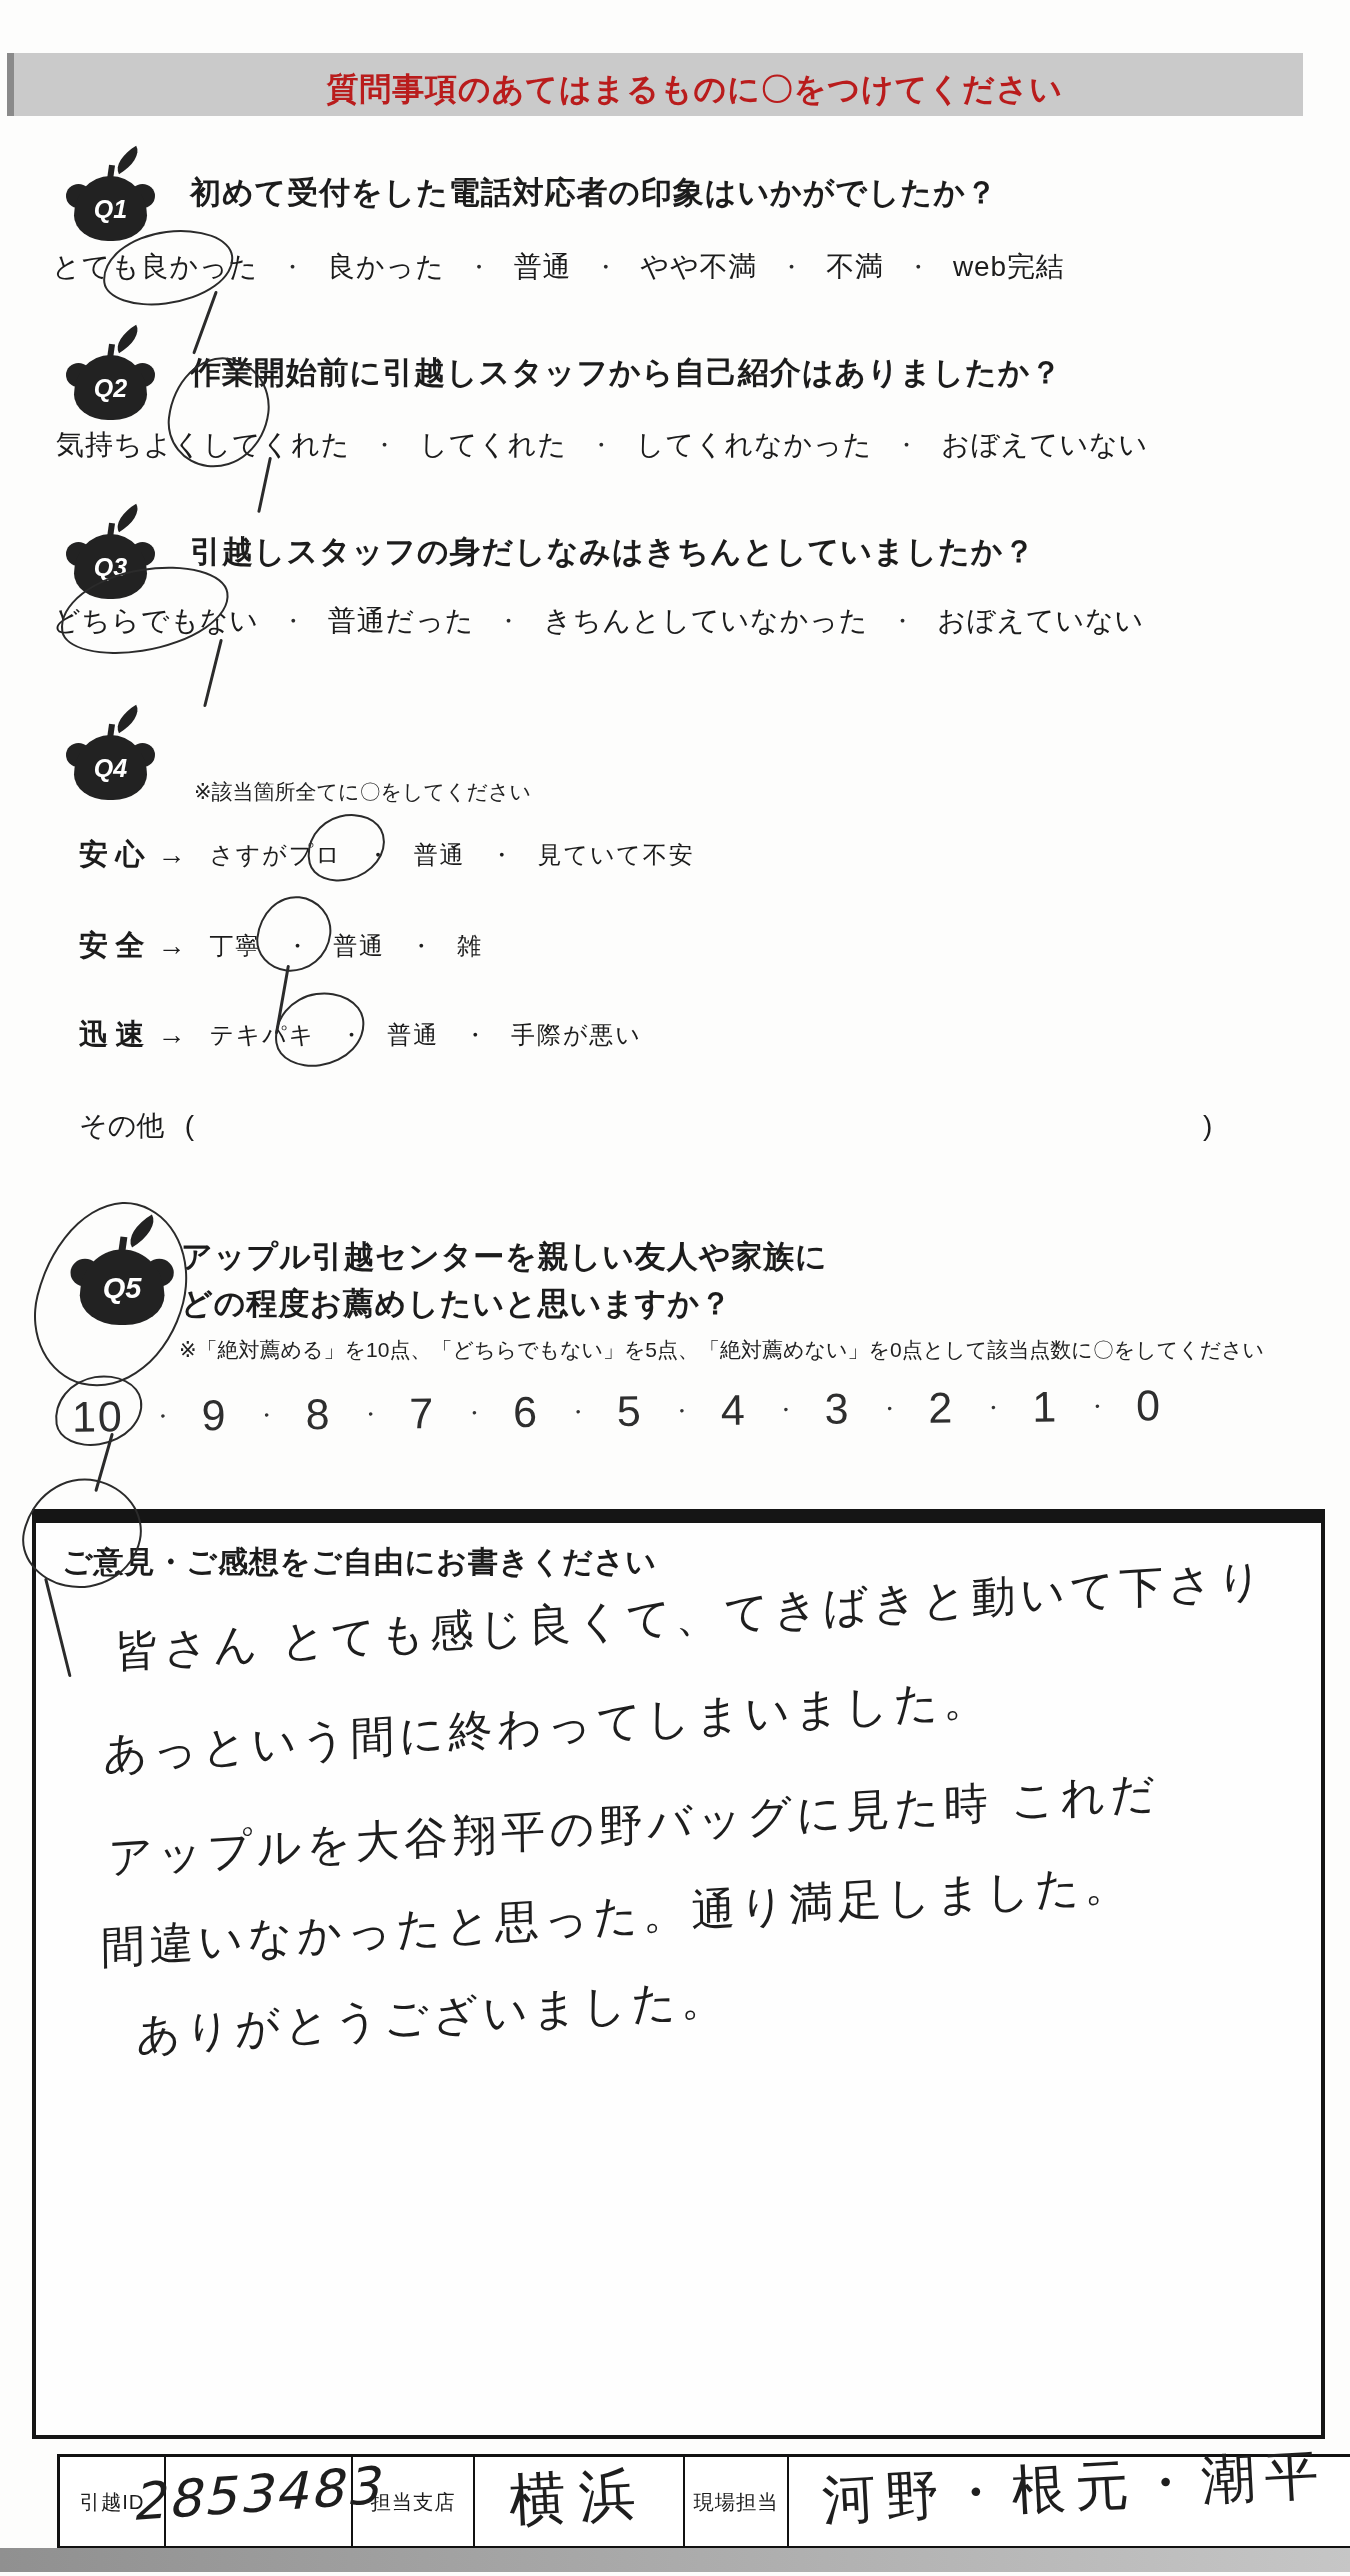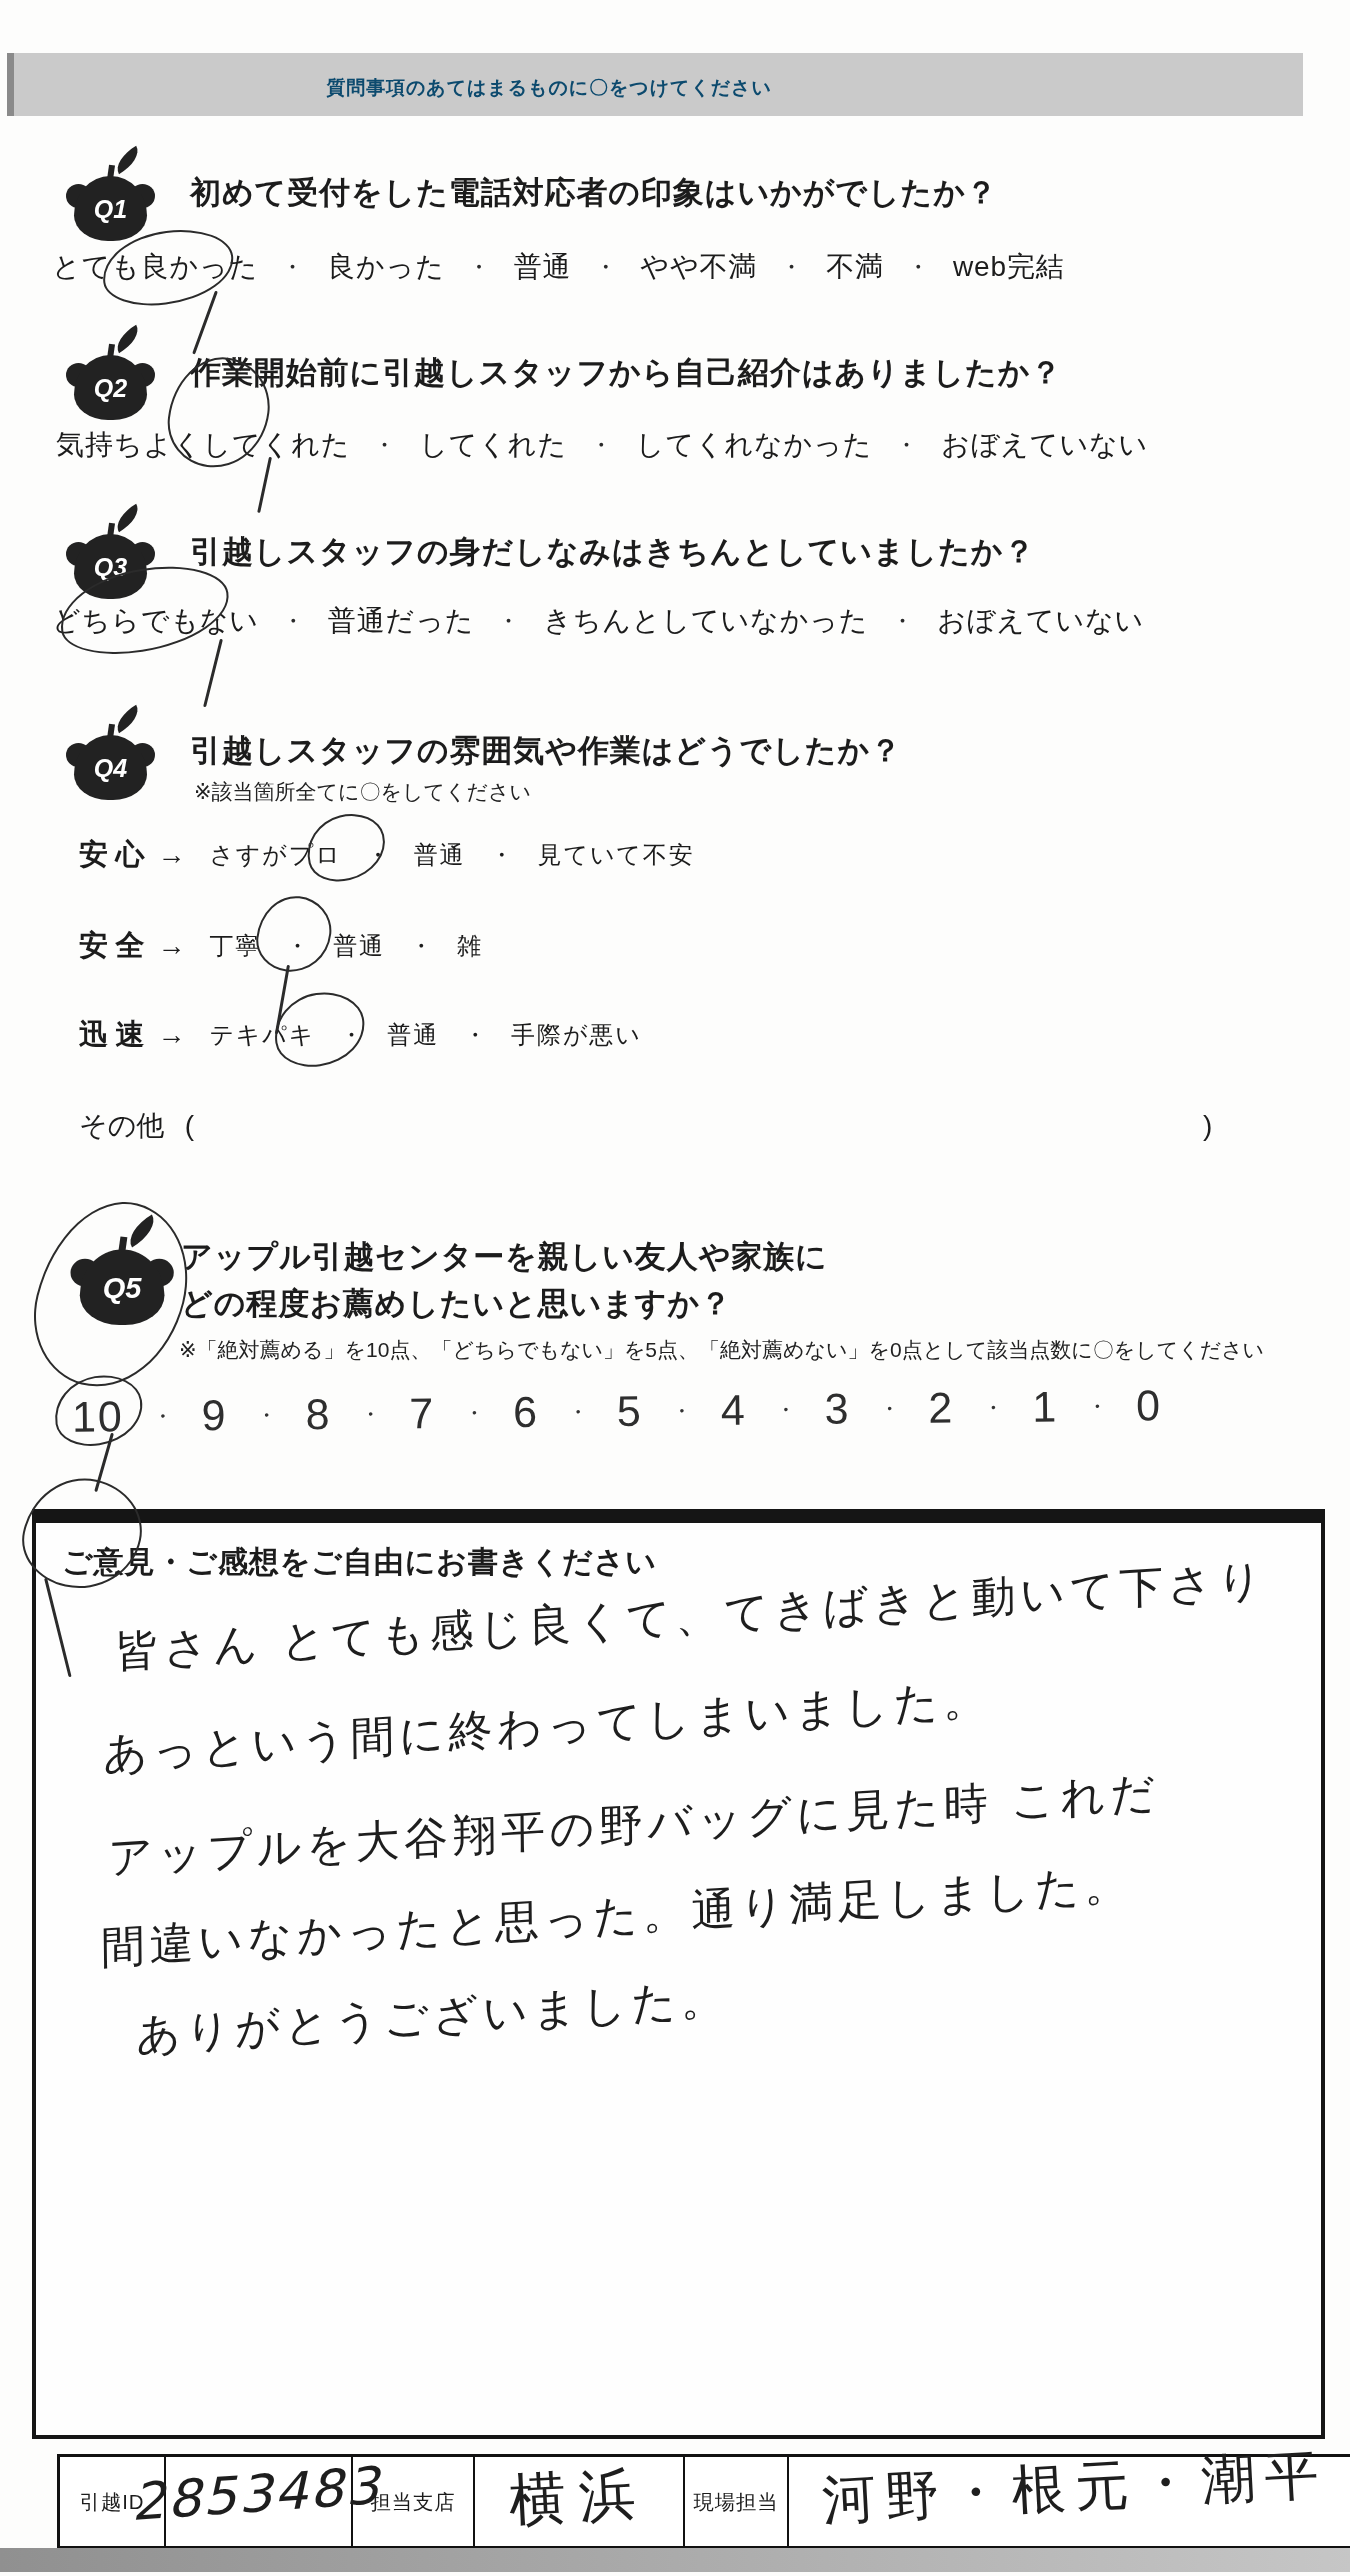--- a/index.html
+++ b/index.html
@@ -5,21 +5,21 @@
   html,body{margin:0;padding:0;background:#e9e9e9;}
   .page{
     position:relative;width:1351px;height:2576px;margin:0 auto;
     background:#fdfdfc;overflow:hidden;
     font-family:"Liberation Sans","DejaVu Sans",sans-serif;
     color:#1c1c1c;
   }
   
   .header-bar{position:absolute;left:7.4px;top:53px;width:1296px;height:63px;background:#cacaca;}
   .header-bar::before{content:"";position:absolute;left:0;top:0;width:6.5px;height:100%;background:#8a8a8a;}
-  .header-title{position:absolute;left:319px;top:22px;font-size:19px;font-weight:bold;letter-spacing:0.9px;color:#0c4a6e;}
+  .header-title{position:absolute;left:319px;top:15px;font-size:32px;font-weight:bold;letter-spacing:0.9px;color:#b91c1c;}
   
   .q-badge{position:absolute;width:83px;height:87px;}
   .q-badge .ear{position:absolute;width:25px;height:24px;border-radius:50%;background:#222;top:30px;}
   .q-badge .ear.l{left:-2.8px}.q-badge .ear.r{right:-2.8px}
   .q-badge .body{position:absolute;left:4.6px;right:4.6px;top:22px;bottom:0;background:#222;
     border-radius:50% 50% 47% 47%/62% 62% 40% 40%;}
   .q-badge .stem{position:absolute;left:39px;top:11px;width:5.6px;height:15px;background:#222;transform:rotate(8deg);}
   .q-badge .leaf{position:absolute;left:44px;top:-1.9px;width:29px;height:15.7px;background:#222;
     border-radius:100% 0 100% 0;transform:rotate(-30deg);}
   .q-badge .qid{position:absolute;left:0;right:0;top:41px;text-align:center;color:#fff;
@@ -143,21 +143,20 @@
   <div class="tail" style="left:220px;top:639px;height:70px;transform:rotate(14deg);"></div>
 
   <div class="q-badge" style="left:69px;top:713px;">
     <span class="ear l"></span>
     <span class="ear r"></span>
     <span class="stem"></span>
     <span class="leaf"></span>
     <span class="body"></span>
     <span class="qid">Q4</span>
   </div>
-  <div class="q-question" style="left:190px;top:730px;">引越しスタッフの雰囲気や作業はどうでしたか？</div>
   <div class="q-note" style="left:194px;top:778px;">※該当箇所全てに〇をしてください</div>
 
   <div class="q4row" style="left:79px;top:835px;">
     <span class="cat">安心</span>
     <span class="arrow">→</span>
     <span class="opt">さすがプロ</span>
       <span class="sep">・</span>
     <span class="opt">普通</span>
       <span class="sep">・</span>
     <span class="opt">見ていて不安</span>

